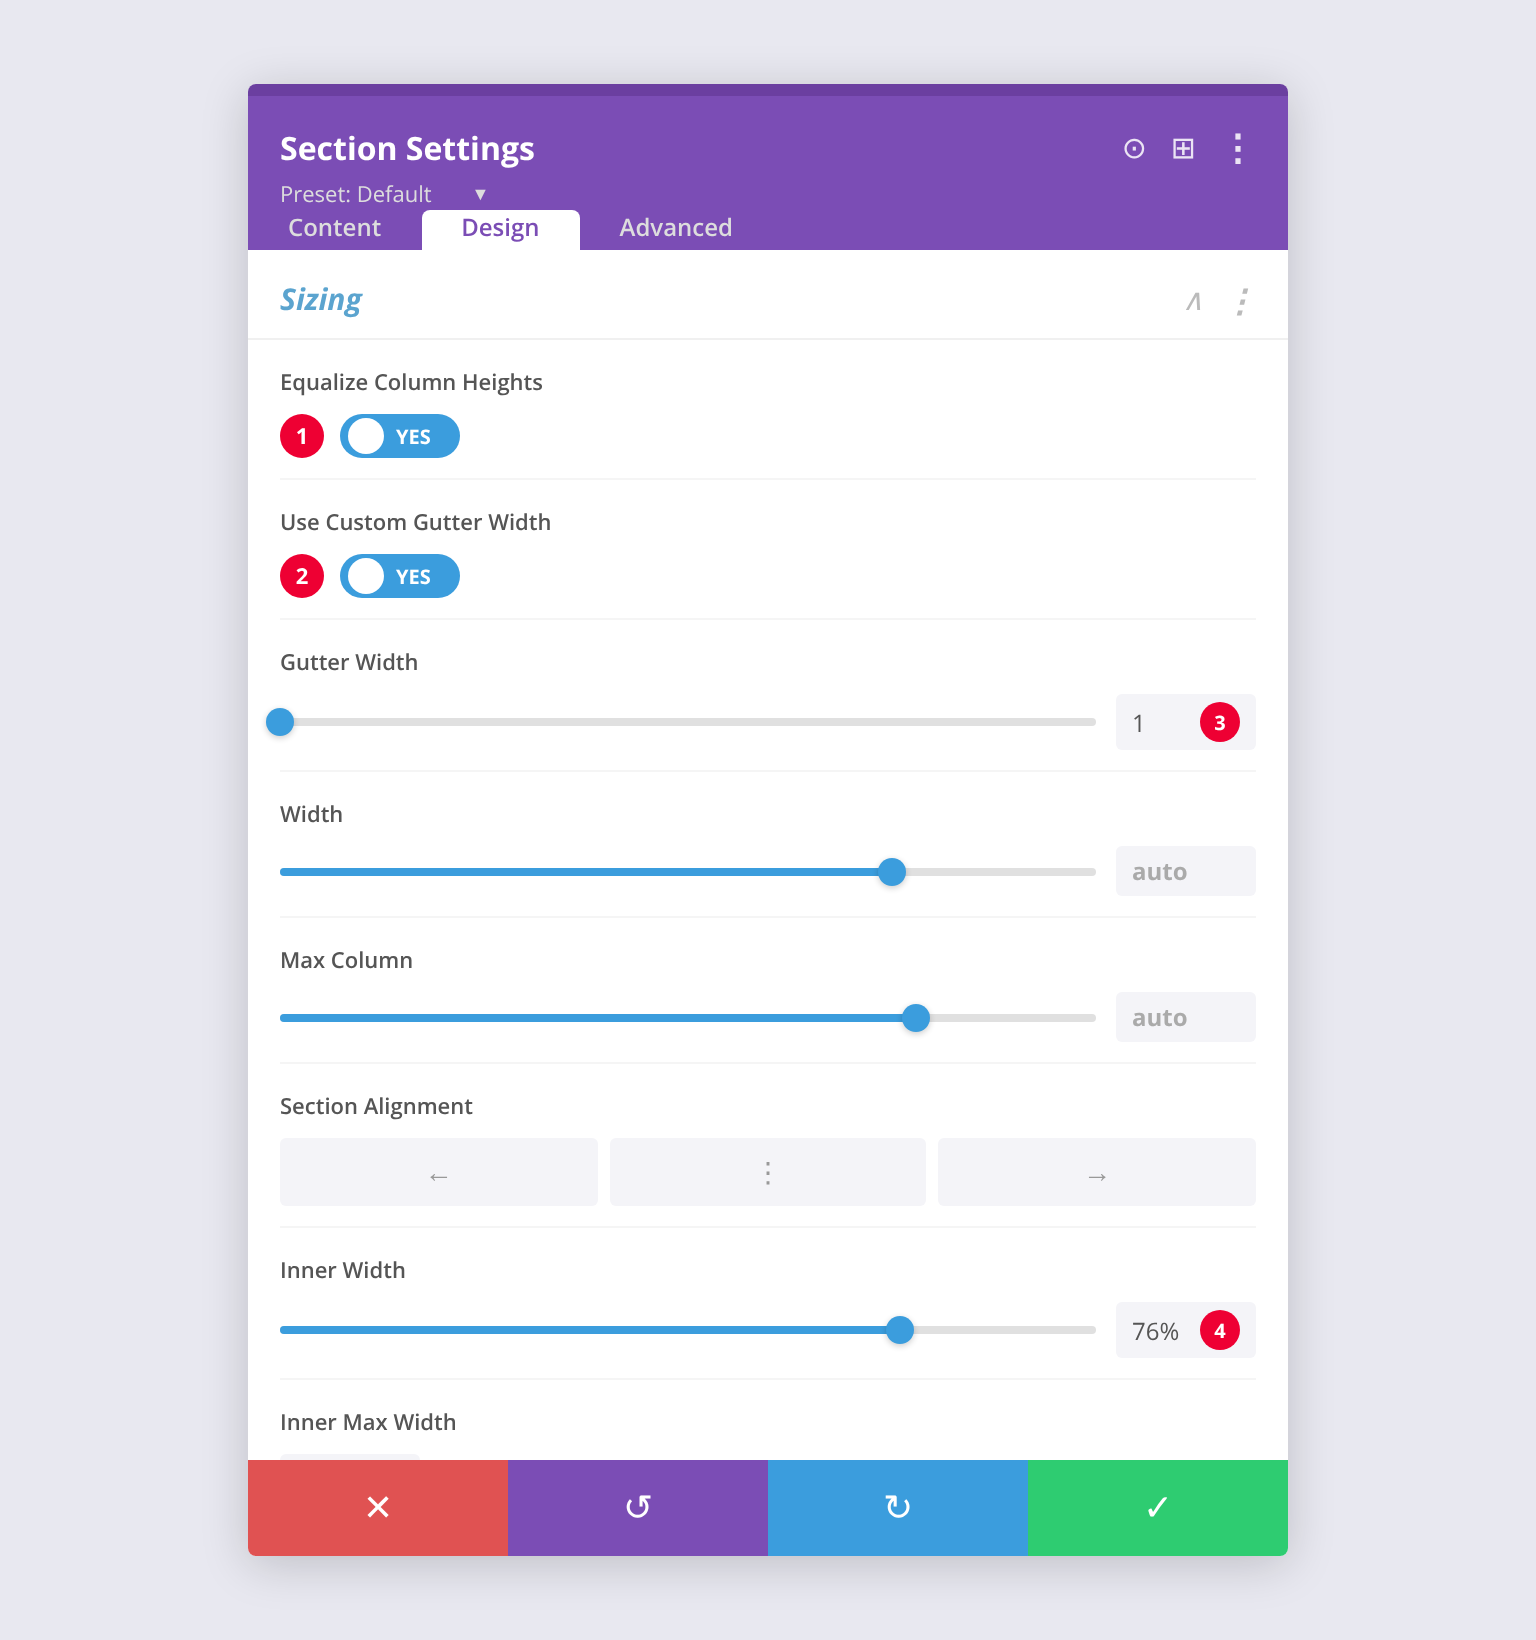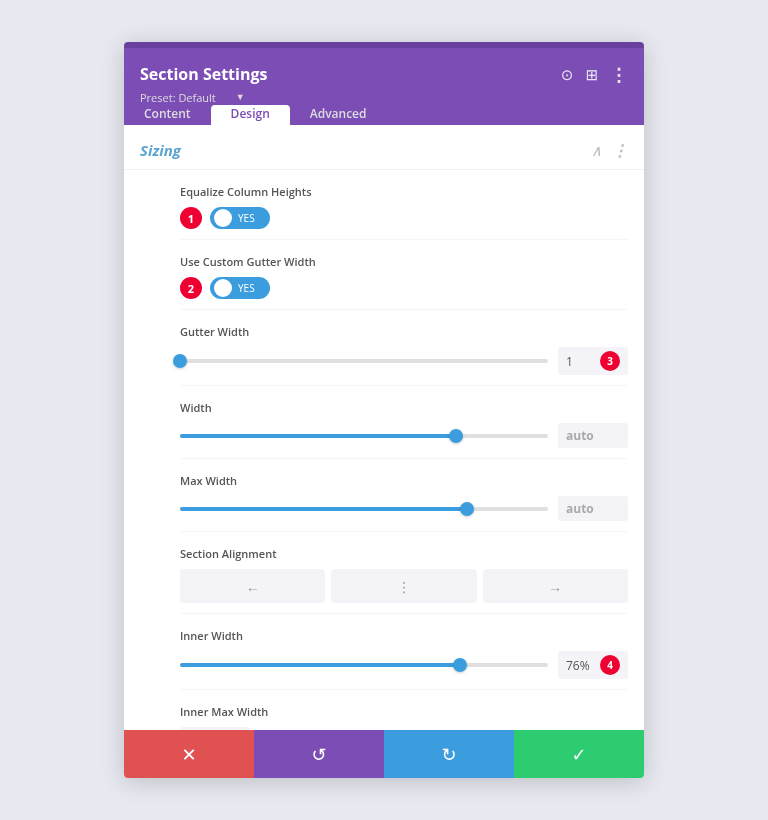--- a/index.html
+++ b/index.html
@@ -103,21 +103,20 @@
       gap: 10px;
       align-items: center;
       color: #bbb;
     }
     
     .panel-content {
       padding: 0 16px;
       max-height: 560px;
       overflow-y: auto;
       position: relative;
-      margin-left: 40px;
     }
     
     .panel-content::-webkit-scrollbar { width: 6px; }
     .panel-content::-webkit-scrollbar-track { background: #f5f5f5; }
     .panel-content::-webkit-scrollbar-thumb { background: #bbb; border-radius: 3px; }
     
     .field-row {
       padding: 14px 0 10px 0;
       border-bottom: 1px solid #f5f5f5;
     }
@@ -157,21 +156,21 @@
       min-width: 60px;
     }
     .toggle-knob {
       width: 18px;
       height: 18px;
       background: #fff;
       border-radius: 50%;
     }
     .toggle-label {
       font-size: 10px;
-      font-weight: 400;
+      font-weight: 700;
       color: #fff;
       text-align: right;
     }
     
     .slider-row {
       display: flex;
       align-items: center;
       gap: 10px;
     }
     .slider-track {
@@ -347,21 +346,21 @@
         <div class="slider-row">
           <div class="slider-track">
             <div class="slider-fill" style="width:75%;"></div>
             <div class="slider-thumb" style="left:75%;"></div>
           </div>
           <div class="input-no-value">auto</div>
         </div>
       </div>
 
       <div class="field-row">
-        <div class="field-label">Max Width</div>
+        <div class="field-label">Max Column</div>
         <div class="slider-row">
           <div class="slider-track">
             <div class="slider-fill" style="width:78%;"></div>
             <div class="slider-thumb" style="left:78%;"></div>
           </div>
           <div class="input-no-value">auto</div>
         </div>
       </div>
 
       <div class="field-row">

